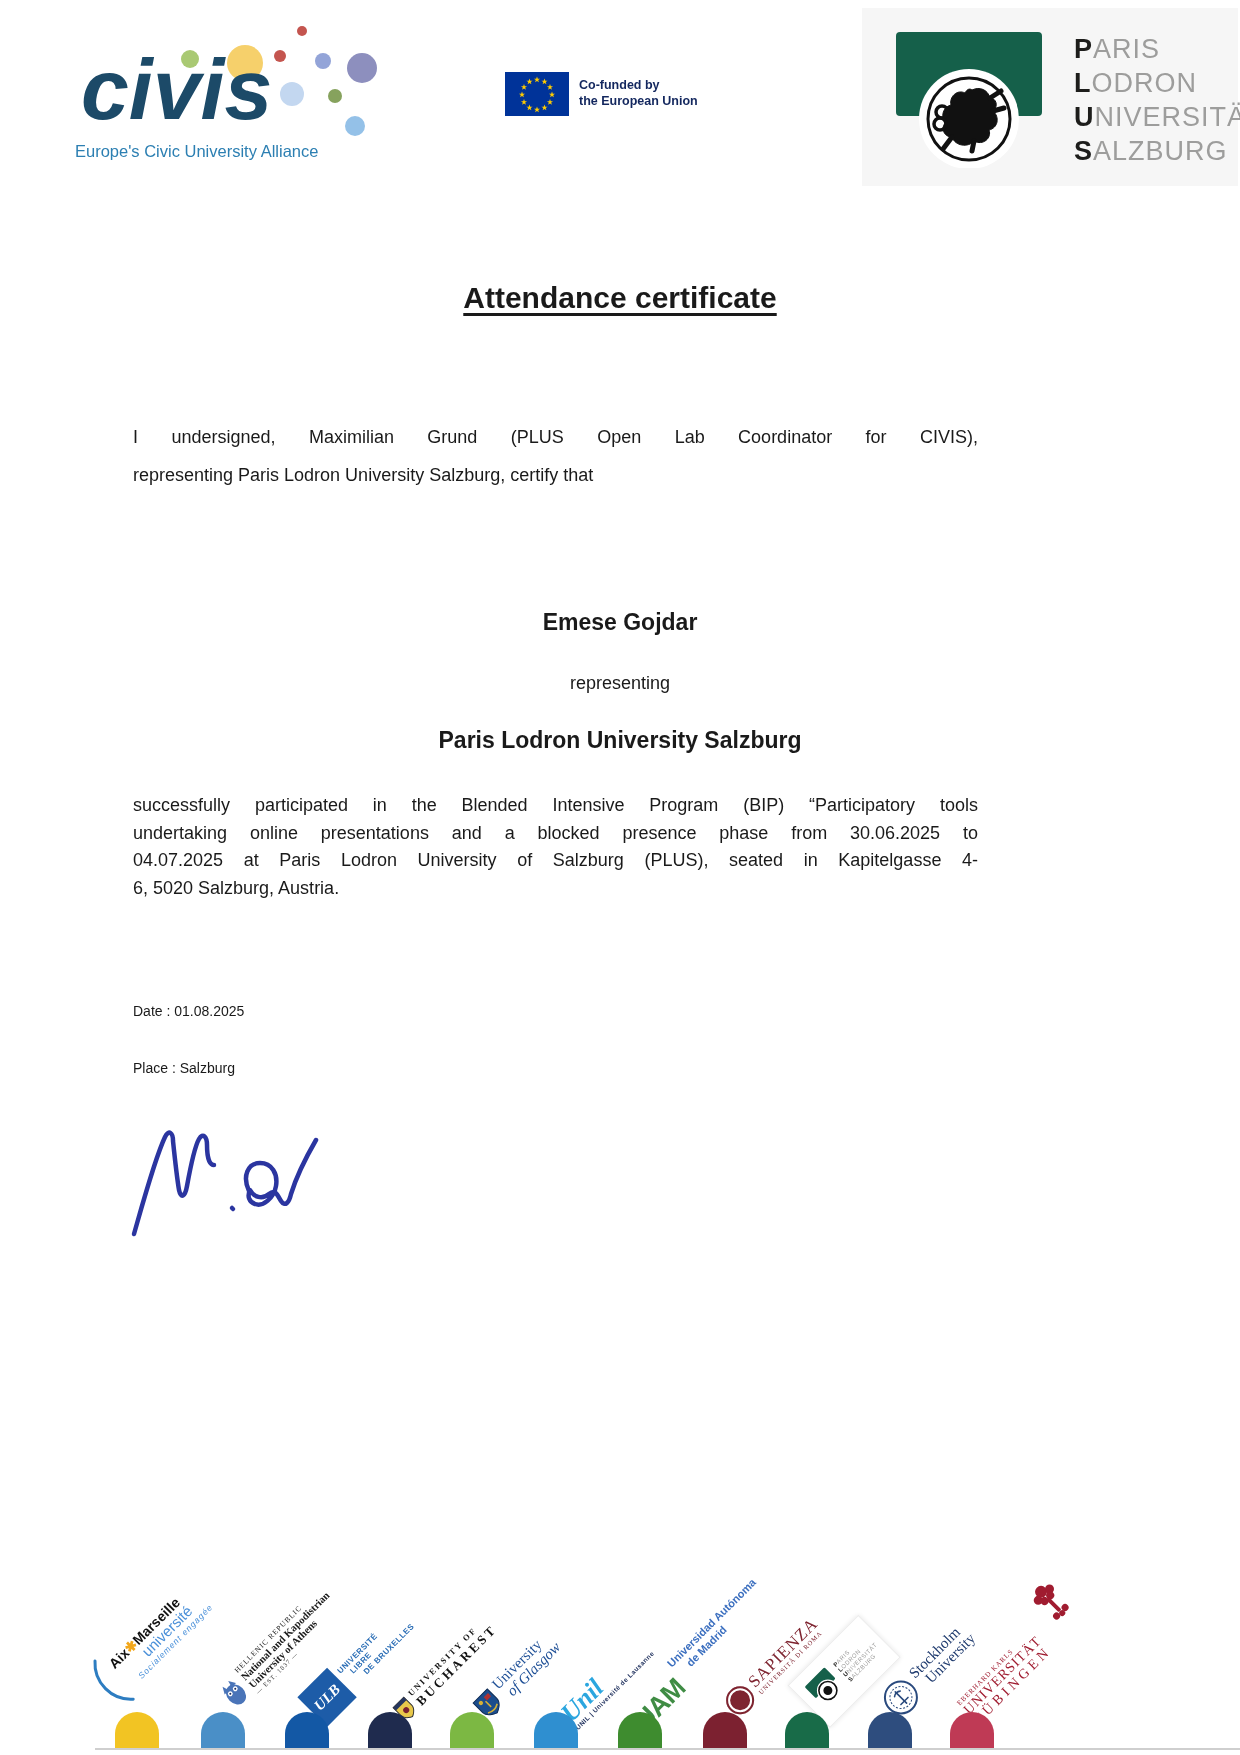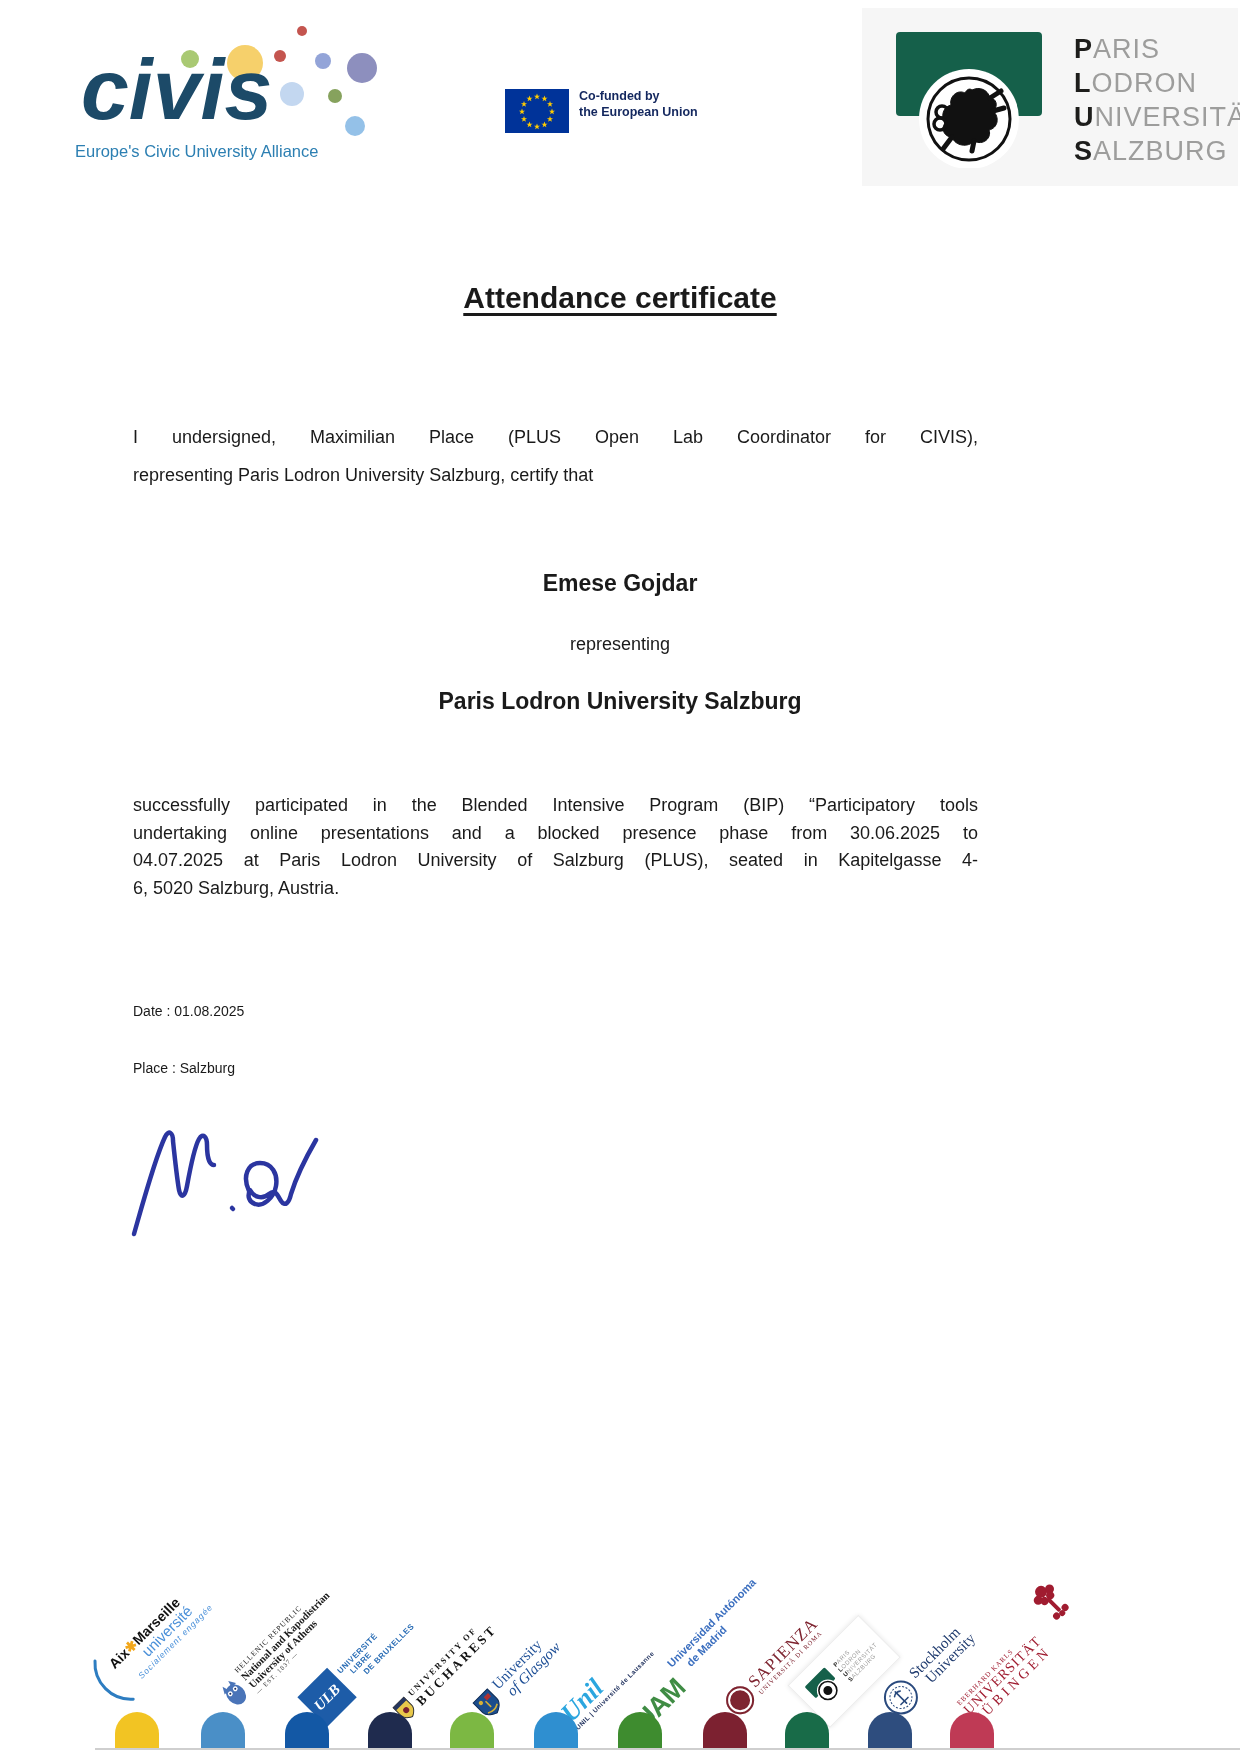--- a/index.html
+++ b/index.html
@@ -8,36 +8,36 @@
 
   
   .civis-logo{position:absolute;left:75px;top:20px;width:280px;height:145px;}
   .civis-word{position:absolute;left:6px;top:26px;font-size:86px;font-weight:700;line-height:1;
               color:#1c4a68;letter-spacing:0;z-index:2;font-style:italic;}
   .cdot{position:absolute;border-radius:50%;z-index:1;}
 
   .civis-tagline{position:absolute;left:0;top:122px;width:280px;font-size:16.5px;color:#2c7fb2;white-space:nowrap;}
 
   
-  .eu{position:absolute;left:505px;top:72px;display:flex;gap:10px;align-items:flex-start;margin-top:17px;}
+  .eu{position:absolute;left:505px;top:72px;display:flex;gap:10px;align-items:center;}
   .eu-text{font-size:12.5px;font-weight:700;color:#13275e;line-height:1.25;}
 
   
   .plus-box{position:absolute;left:862px;top:8px;width:376px;height:178px;background:#f6f6f6;}
   .plus-text{position:absolute;left:212px;top:26px;display:flex;flex-direction:column;gap:4px;}
   .plus-line{font-size:27px;line-height:30px;letter-spacing:1px;white-space:nowrap;}
   .plus-line .ini{font-weight:700;color:#1d1d1b;}
   .plus-line .rest{font-weight:400;color:#9d9d9c;}
 
   
   .title{position:absolute;left:0;top:281px;width:100%;text-align:center;font-size:30px;font-weight:700;
          text-decoration:underline;text-decoration-thickness:2.5px;text-underline-offset:5px;}
   .intro{position:absolute;left:133px;top:418px;width:845px;font-size:18px;line-height:38px;}
   .jlast{text-align:justify;text-align-last:justify;}
-  .center-line{position:absolute;left:0;width:100%;text-align:center;}
+  .center-line{position:absolute;left:0;width:100%;text-align:center;margin-top:39px;}
   .bodyp{position:absolute;left:133px;top:792px;width:845px;font-size:18px;line-height:27.5px;}
   .b{font-weight:400;}
   .field{position:absolute;left:133px;font-size:14px;}
 
   
   .sig{position:absolute;left:128px;top:1112px;}
 
   
   .plogo{position:absolute;transform:rotate(-45deg);transform-origin:left bottom;
          display:flex;align-items:center;gap:5px;white-space:nowrap;}
@@ -152,21 +152,21 @@
       <div class="plus-line"><span class="ini">P</span><span class="rest">ARIS</span></div>
       <div class="plus-line"><span class="ini">L</span><span class="rest">ODRON</span></div>
       <div class="plus-line"><span class="ini">U</span><span class="rest">NIVERSITÄT</span></div>
       <div class="plus-line"><span class="ini">S</span><span class="rest">ALZBURG</span></div>
     </div>
   </div>
 
   <div class="title">Attendance certificate</div>
 
   <div class="intro">
-    <div class="jlast">I undersigned, Maximilian Place (PLUS Open Lab Coordinator for CIVIS),</div>
+    <div class="jlast">I undersigned, Maximilian Grund (PLUS Open Lab Coordinator for CIVIS),</div>
     <div>representing Paris Lodron University Salzburg, certify that</div>
   </div>
 
   <div class="center-line" style="top:570px;font-size:23px;font-weight:700;">Emese Gojdar</div>
   <div class="center-line" style="top:634px;font-size:18px;">representing</div>
   <div class="center-line" style="top:688px;font-size:23px;font-weight:700;">Paris Lodron University Salzburg</div>
 
   <div class="bodyp">
     <div class="jlast"><span>successfully participated in the Blended Intensive Program (BIP) </span><span class="b">“Participatory tools</span></div>
     <div class="jlast">undertaking online presentations and a blocked presence phase from 30.06.2025 to</div>

